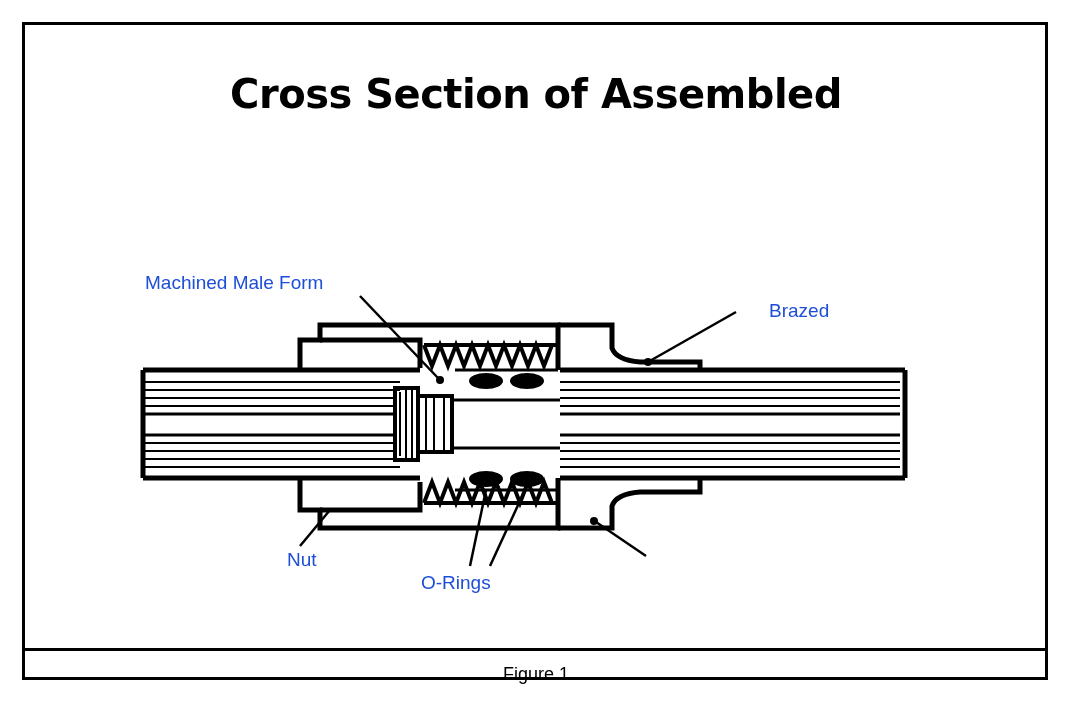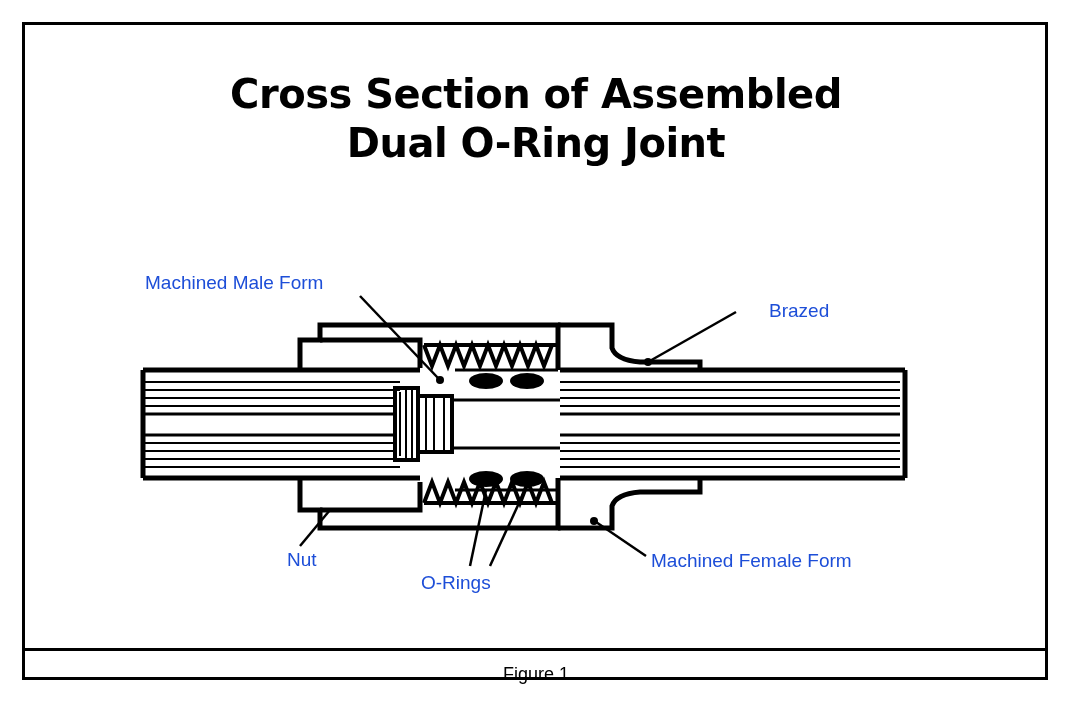--- a/index.html
+++ b/index.html
@@ -90,21 +90,20 @@
 </style>
 </head>
 <body>
 
 <div id="page">
 
   <div id="figure-frame"></div>
 
   <div id="title-block">
     <span class="title-line">Cross Section of Assembled</span>
-    <span class="title-line">Dual O-Ring Joint</span>
   </div>
 
   <svg id="drawing-svg" viewBox="0 0 1072 704" xmlns="http://www.w3.org/2000/svg">
 
     <g stroke="#000" fill="none">
 
       <path d="M143 370 L420 370" stroke-width="5"></path>
       <path d="M143 478 L420 478" stroke-width="5"></path>
       <path d="M143 370 L143 478" stroke-width="5"></path>
 
@@ -209,18 +208,17 @@
 
       <path d="M646 556 L596 522"></path>
       <circle cx="594" cy="521" r="4" fill="#000" stroke="none"></circle>
     </g>
   </svg>
 
   <div class="callout" id="label-machined-male">Machined Male Form</div>
   <div class="callout" id="label-brazed">Brazed</div>
   <div class="callout" id="label-nut">Nut</div>
   <div class="callout" id="label-orings">O-Rings</div>
-  <div class="callout" id="label-machined-female">Machined Female Form</div>
 
   <div id="caption-rule"></div>
   <div id="figure-caption">Figure 1</div>
 
 </div>
 
 </body></html>

